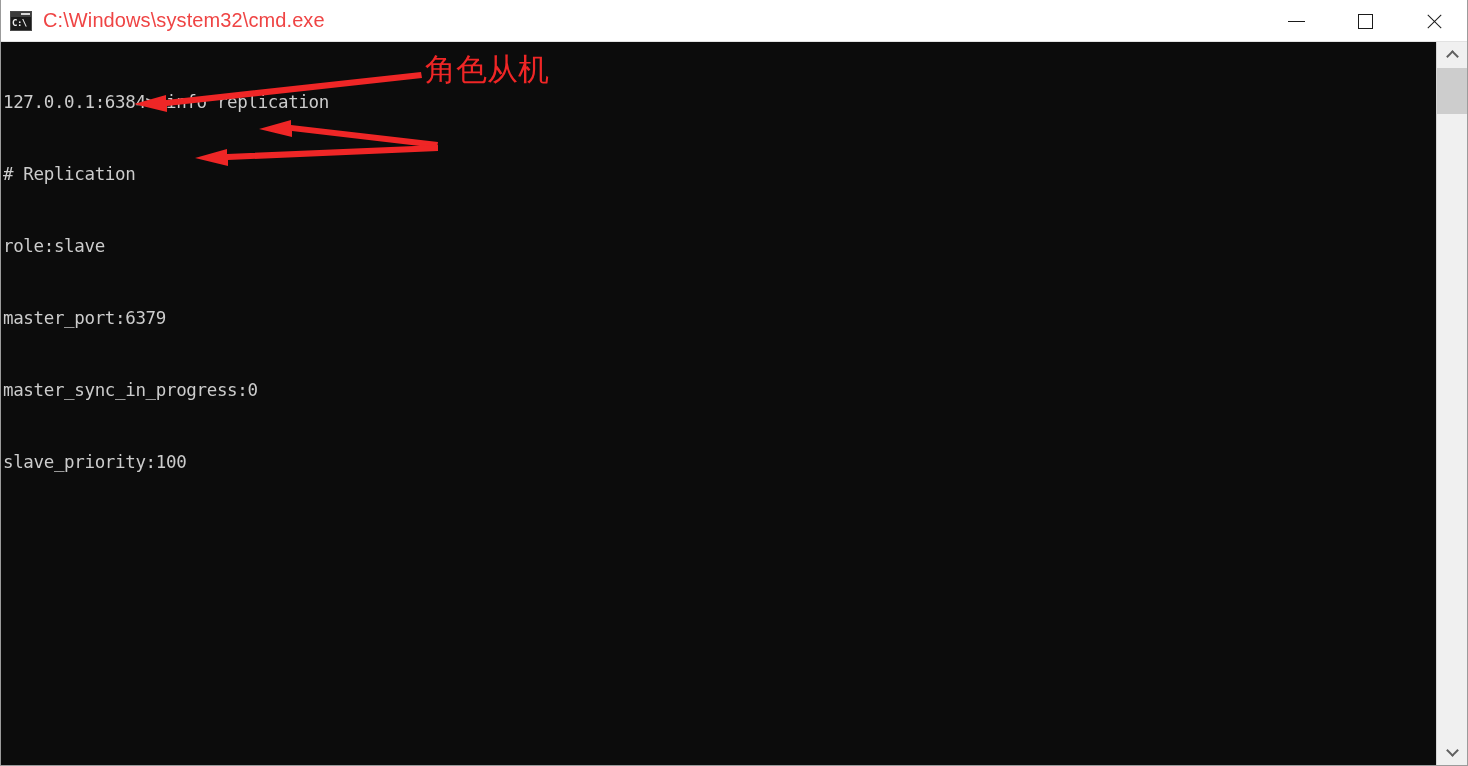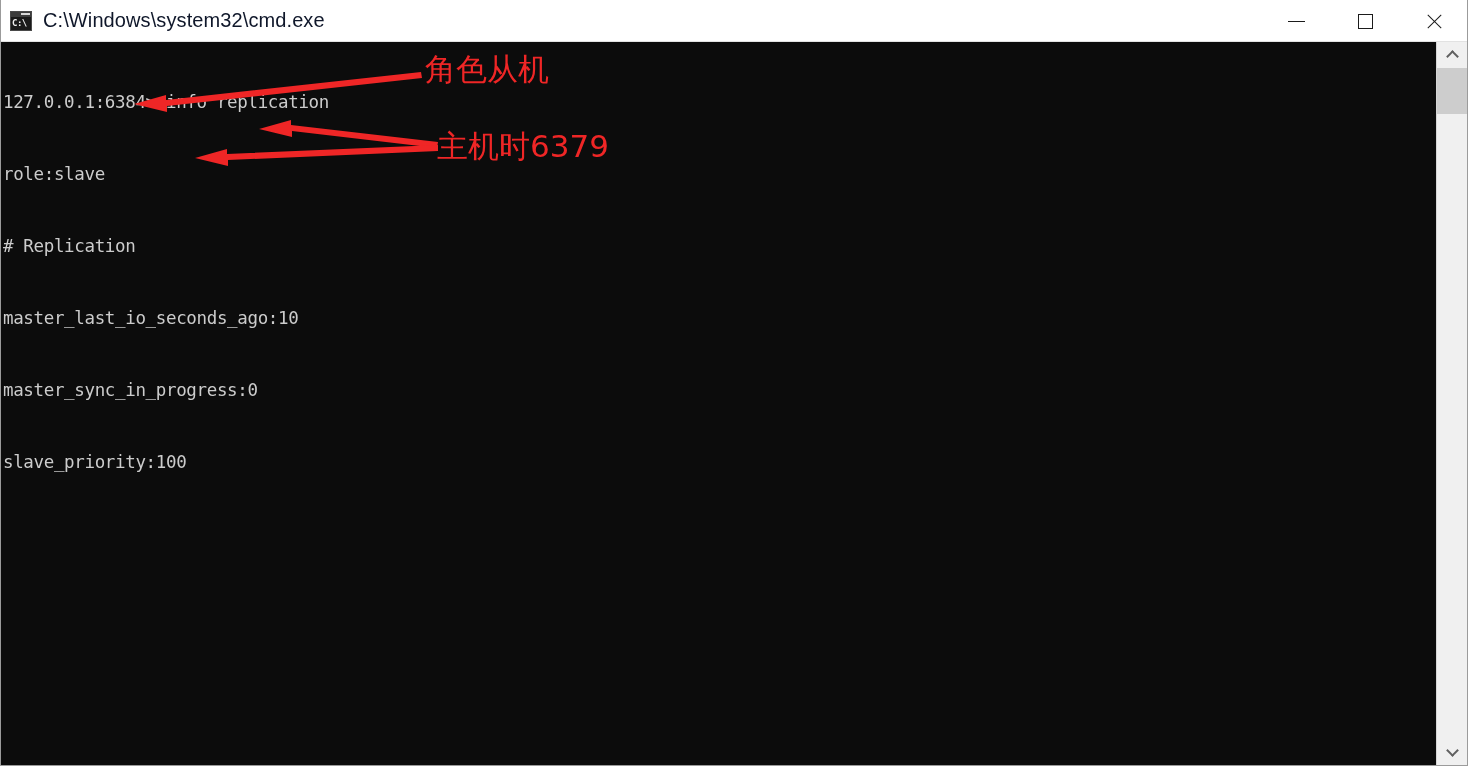--- a/index.html
+++ b/index.html
@@ -66,21 +66,21 @@
     font-weight: bold;
     line-height: 13px;
     text-align: left;
     padding-left: 1px;
     letter-spacing: -0.5px;
   }
 
   #title-text {
     margin-left: 11px;
     font-size: 20px;
-    color: #0f172a;
+    color: #ef4444;
     letter-spacing: 0.1px;
     white-space: nowrap;
   }
 
   #window-controls {
     position: absolute;
     right: 0; top: 0;
     height: 42px;
     display: flex;
   }
@@ -217,23 +217,23 @@
       </div>
       <div class="win-btn">
         <span class="glyph-close"></span>
       </div>
     </div>
   </div>
 
   <div id="console">
     <div id="console-text">
       <div class="line">127.0.0.1:6384&gt; info replication</div>
+      <div class="line"># Replication</div>
       <div class="line">role:slave</div>
-      <div class="line"># Replication</div>
-      <div class="line">master_last_io_seconds_ago:10</div>
+      <div class="line">master_port:6379</div>
       <div class="line">master_sync_in_progress:0</div>
       <div class="line">slave_priority:100</div>
       
       
       
       
       
       
       
       
@@ -253,21 +253,20 @@
       <g>
         <polygon points="258,87 290,78 290,83 437,100 436,106 291,89 291,95" fill="#ef2626"></polygon>
       </g>
 
       <g>
         <polygon points="194,116 226,107 226,112 437,103 437,109 227,118 227,124" fill="#ef2626"></polygon>
       </g>
     </svg>
 
     <div class="anno-label" id="anno-label-role">角色从机</div>
-    <div class="anno-label" id="anno-label-port">主机时6379</div>
   </div>
 
   <div id="scrollbar">
     <div class="sb-arrow" id="sb-arrow-up">
       <span class="chev"></span>
     </div>
     <div id="sb-thumb"></div>
     <div class="sb-arrow" id="sb-arrow-down">
       <span class="chev"></span>
     </div>

